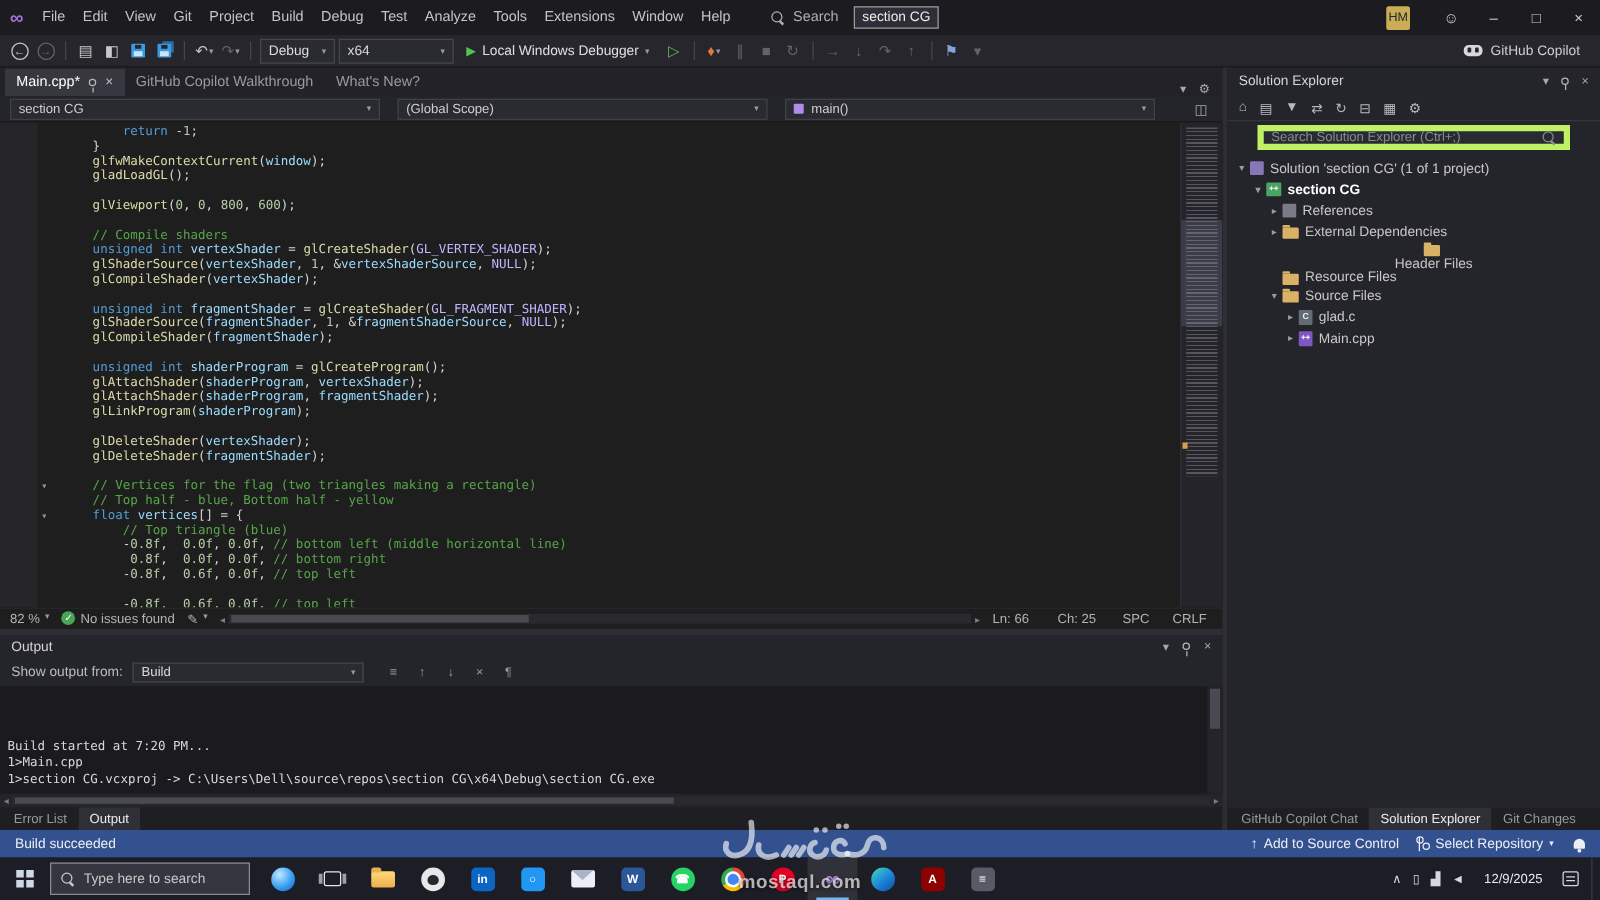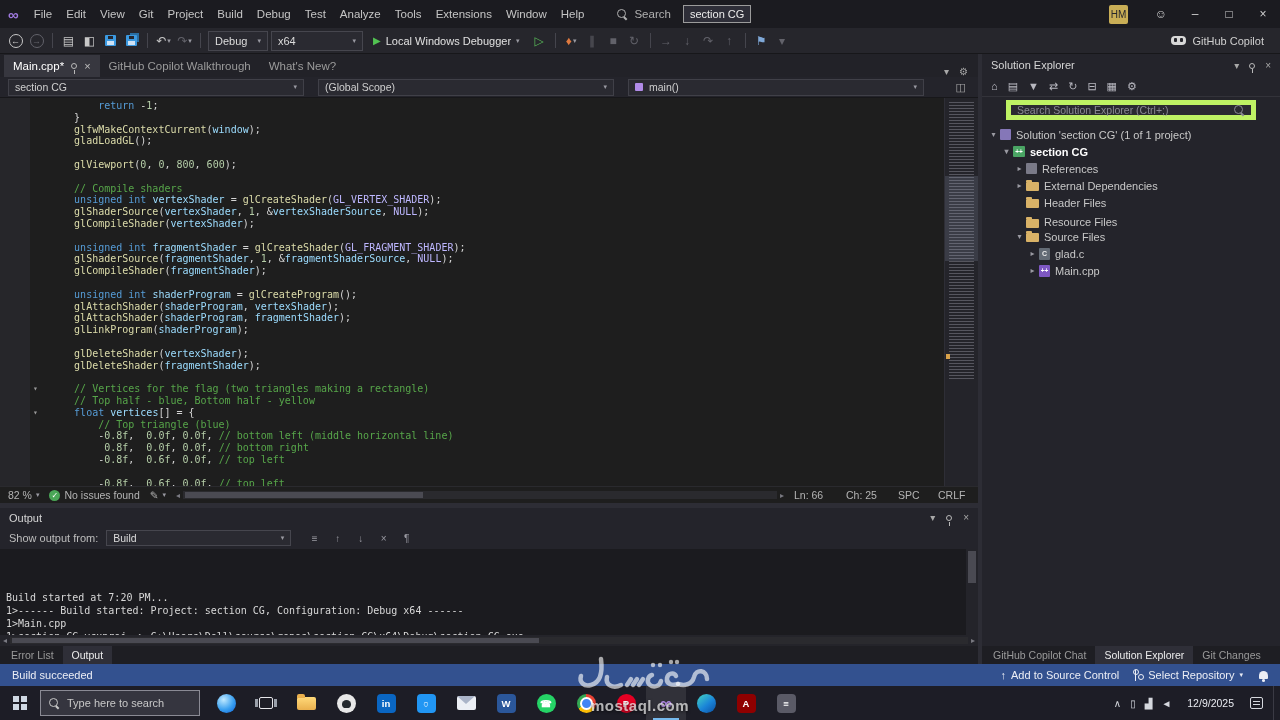--- a/index.html
+++ b/index.html
@@ -72,21 +72,21 @@
 .code-line{position:relative;height:11.8px;padding-left:50px;white-space:pre}
 .fold-marker{position:absolute;left:33px;top:0;color:#9a9a9a;font-size:8px}
 .tk-p{color:#d4d4d4}.tk-k{color:#569cd6}.tk-c{color:#57a64a}.tk-n{color:#b5cea8}.tk-m{color:#beb7ff}.tk-v{color:#9cdcfe}.tk-f{color:#dcdcaa}
 .minimap{position:absolute;right:0;top:0;bottom:0;width:34px;background:#24242a;border-left:1px solid #2e2e36}
 .mm-lines{position:absolute;left:4px;right:4px;top:4px;height:72%;background:repeating-linear-gradient(to bottom,rgba(200,200,215,.30) 0 1px,transparent 1px 3px)}
 .mm-view{position:absolute;left:0;right:0;top:20%;height:22%;background:rgba(150,160,185,.20)}
 .mm-mark{position:absolute;left:1px;width:4px;height:5px;background:#d7a14a;top:66%}
 
 
 .estatus{height:17px;background:#1e1e1e;border-top:1px solid #2a2a2e;display:flex;align-items:center;font-size:10.5px;color:#b4b4b4;padding:0 8px;gap:10px;flex:0 0 auto}
-.zoom,.health,.cleanup{display:flex;align-items:center;gap:4px;white-space:nowrap}
+.zoom,.health,.cleanup{display:flex;gap:4px;white-space:nowrap}
 .check-circle{width:11px;height:11px;border-radius:50%;background:#4aa657;color:#fff;font-size:8px;display:flex;align-items:center;justify-content:center}
 .hscroll{flex:1;height:10px;display:flex;align-items:center;gap:3px;min-width:0}
 .hs-arrow{color:#7a7a82;font-size:8px}
 .hs-track{flex:1;height:8px;background:#2a2a2e;position:relative}
 .hs-thumb{position:absolute;left:2px;width:40%;top:1px;bottom:1px;background:#4a4a52}
 .stat{white-space:nowrap;min-width:42px}
 
 
 .hsplit{height:5px;background:#2d2d35;flex:0 0 auto}
 .output{height:138px;display:flex;flex-direction:column;background:#24242b;flex:0 0 auto}
@@ -433,21 +433,21 @@
               <span class="out-tool">↑</span>
               <span class="out-tool">↓</span>
               <span class="out-tool">×</span>
               <span class="out-tool">¶</span>
             </div>
         </div>
         <div class="out-log">
           <div class="out-vscroll">
             <div class="out-vthumb"></div>
           </div>
-        <div class="log-line">Build started at 7:20 PM...</div><div class="log-line">1&gt;------ Build started: Project: section CG, Configuration: Debug x64 ------</div><div class="log-line">1&gt;Main.cpp</div><div class="log-line">1&gt;section CG.vcxproj -&gt; C:\Users\Dell\source\repos\section CG\x64\Debug\section CG.exe</div></div>
+        <div class="log-line">Build started at 7:20 PM...</div><div class="log-line">1&gt;Main.cpp</div><div class="log-line">1&gt;section CG.vcxproj -&gt; C:\Users\Dell\source\repos\section CG\x64\Debug\section CG.exe</div></div>
         <div class="out-hscroll">
           <span class="hs-arrow">◂</span>
           <div class="hs-track">
             <div class="hs-thumb" style="width:55%"></div>
           </div>
           <span class="hs-arrow">▸</span>
         </div>
       </div>
 
       <div class="bottombar">
@@ -495,21 +495,21 @@
           <div class="titem" style="padding-left: 32px;">
             <span class="expander">▸</span>
             <span class="ticon ic-references"></span>
             <span class="tlabel">References</span>
           </div>
           <div class="titem" style="padding-left: 32px;">
             <span class="expander">▸</span>
             <span class="ticon ic-folder"></span>
             <span class="tlabel">External Dependencies</span>
           </div>
-          <div class="titem" style="padding-left: 32px;">
+          <div class="titem" style="padding-left: 32px; flex-direction: column;">
             <span class="expander"></span>
             <span class="ticon ic-folder"></span>
             <span class="tlabel">Header Files</span>
           </div>
           <div class="titem" style="padding-left: 32px; align-items: flex-end;">
             <span class="expander"></span>
             <span class="ticon ic-folder"></span>
             <span class="tlabel">Resource Files</span>
           </div>
           <div class="titem" style="padding-left: 32px;">

